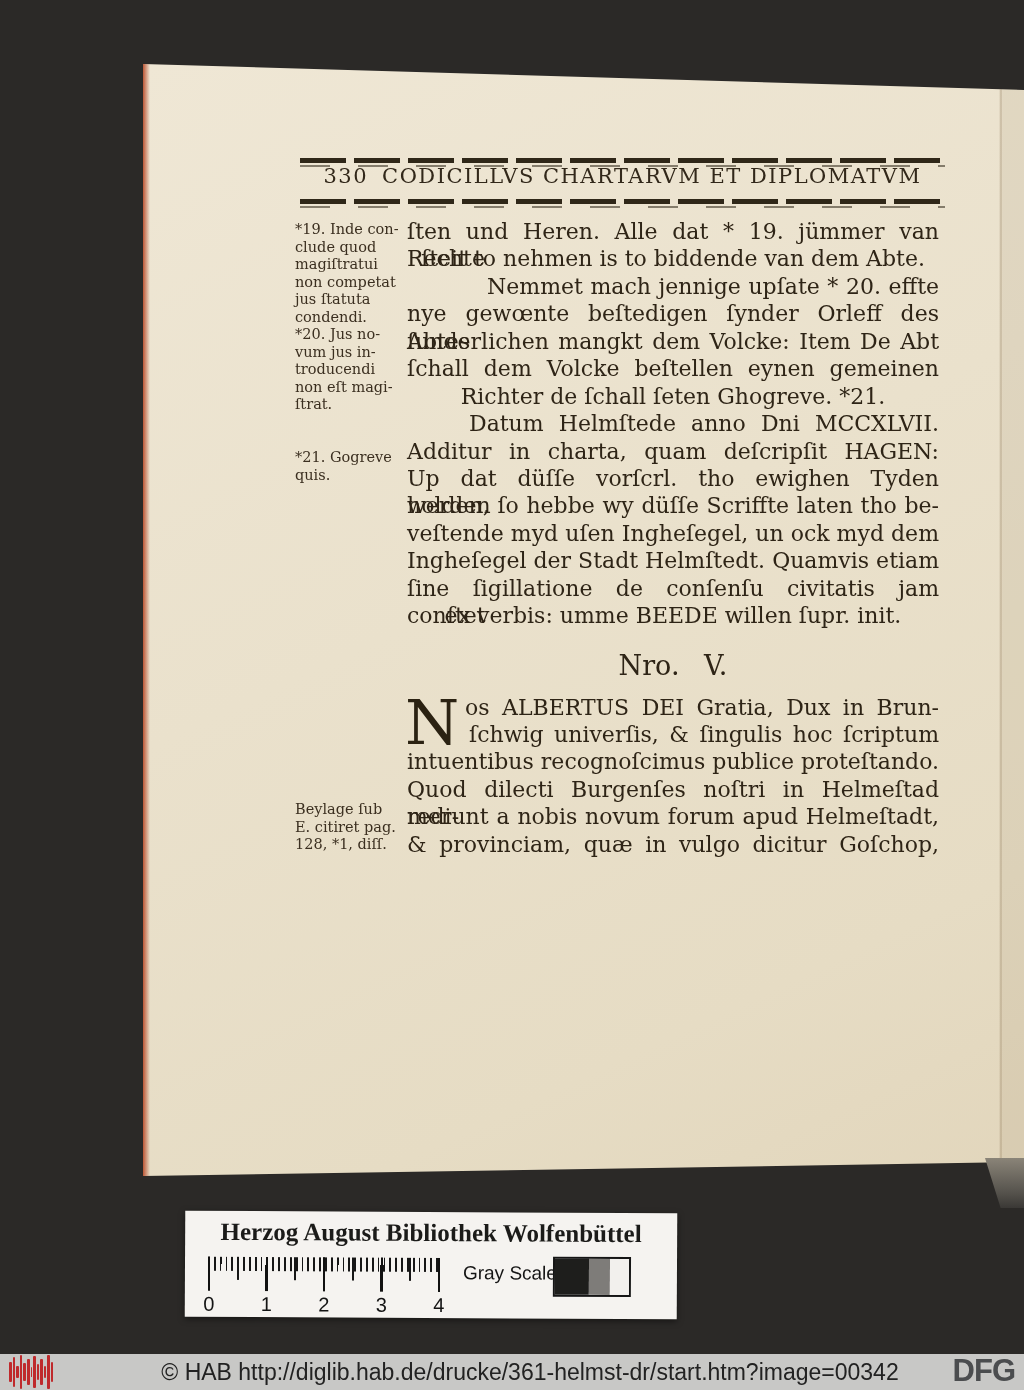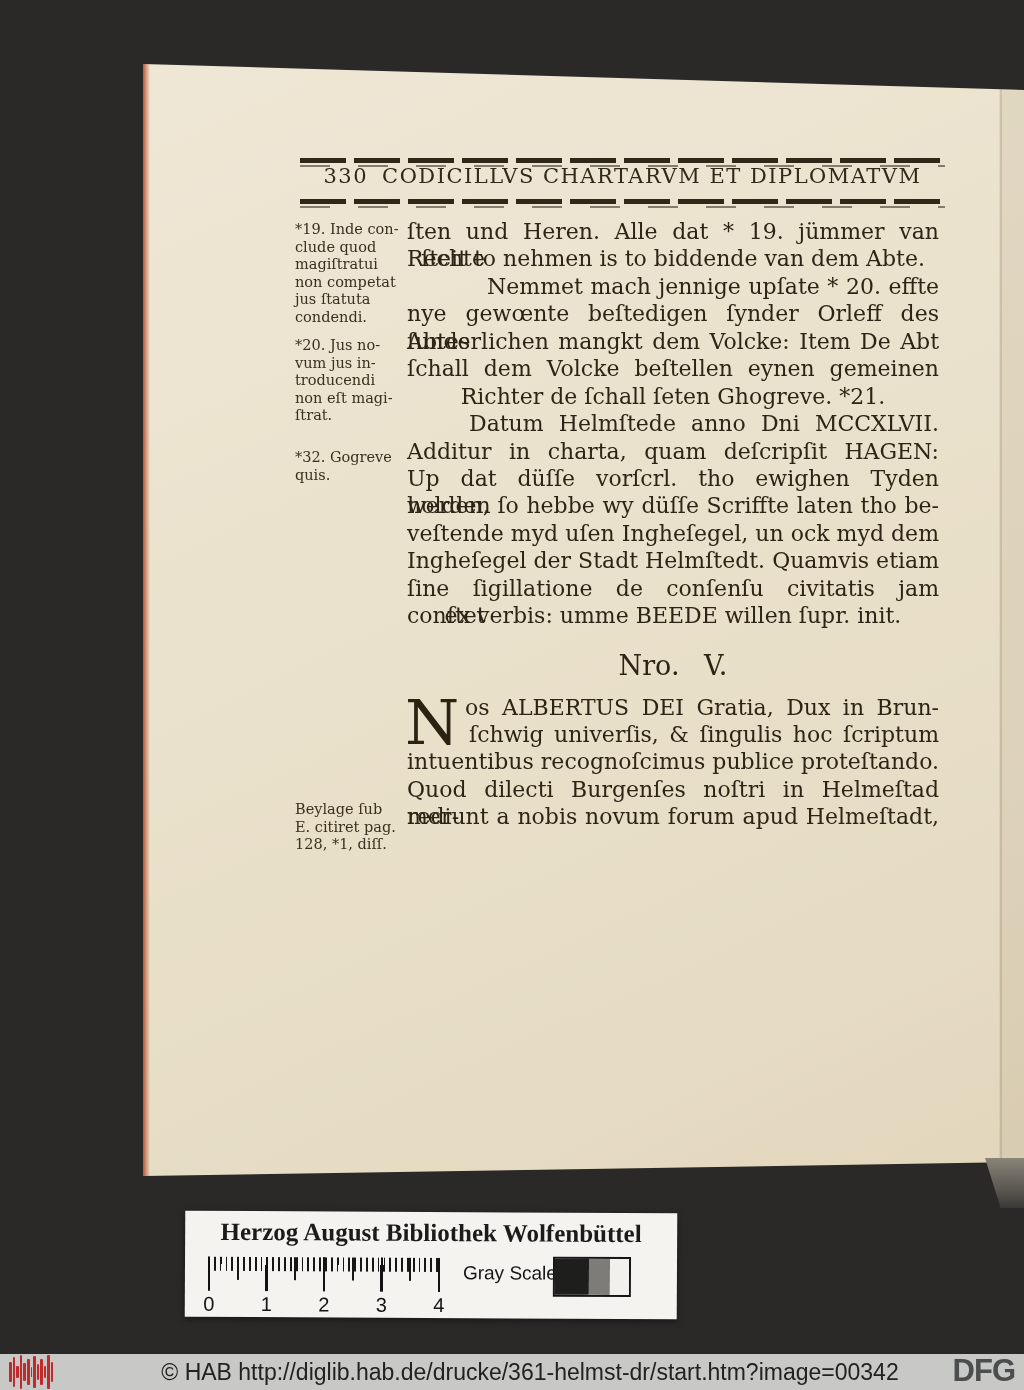--- a/index.html
+++ b/index.html
@@ -47,21 +47,21 @@
     position:absolute;left:157px;top:100px;width:645px;text-align:center;
     font-size:21px;letter-spacing:1.5px;white-space:nowrap;color:#32281a;
   }
   .header-line .pgnum{margin-right:14px;}
   
   .mnote{
     position:absolute;left:152px;width:118px;
     font-size:14.5px;line-height:17.6px;white-space:pre-line;color:#3b2f20;
   }
   .mn1{top:157px;}
-  .mn2{top:273px;}
+  .mn2{top:262px;}
   .mn3{top:385px;}
   .mn4{top:737px;}
   
   .text-col{position:absolute;left:264px;top:154px;width:532px;}
   .bline{
     font-size:22px;line-height:27.45px;height:27.45px;white-space:nowrap;
     color:#2e2416;
     text-align:center;
   }
   .bline.j{white-space:normal;text-align:justify;text-align-last:justify;}
@@ -153,21 +153,21 @@
 clude quod
 magiſtratui
 non competat
 jus ſtatuta
 condendi.</div>
   <div class="mnote mn2">*20. Jus no-
 vum jus in-
 troducendi
 non eſt magi-
 ſtrat.</div>
-  <div class="mnote mn3">*32. Gogreve
+  <div class="mnote mn3">*21. Gogreve
 quis.</div>
   <div class="mnote mn4">Beylage ſub
 E. citiret pag.
 128, *1, diſſ.</div>
 
   <div class="text-col">
     <div class="bline j">ſten und Heren. Alle dat * 19. jümmer van Rechte</div>
     <div class="bline">ſteit to nehmen is to biddende van dem Abte.</div>
     <div class="bline j ind80">Nemmet mach jennige upſate * 20. effte</div>
     <div class="bline j">nye gewœnte beſtedigen ſynder Orleff des Abtes</div>
@@ -186,20 +186,21 @@
     <div class="section-number">Nro. V.</div>
 
 
     <div class="body2">
       <div class="drop-cap">N</div>
       <div class="bline j ind58">os ALBERTUS DEI Gratia, Dux in Brun-</div>
       <div class="bline j ind62">ſchwig univerſis, &amp; ſingulis hoc ſcriptum</div>
       <div class="bline j">intuentibus recognoſcimus publice proteſtando.</div>
       <div class="bline j">Quod dilecti Burgenſes noſtri in Helmeſtad redi-</div>
       <div class="bline j">merunt a nobis novum forum apud Helmeſtadt,</div>
+      <div class="bline j">&amp; provinciam, quæ in vulgo dicitur Goſchop,</div>
     </div>
   </div>
 </div>
 
 <div class="under-page"></div>
 
 <div class="label">
   <div class="label-title">Herzog August Bibliothek Wolfenbüttel</div>
   <div class="ruler">
     <div class="ticks mm"></div>

